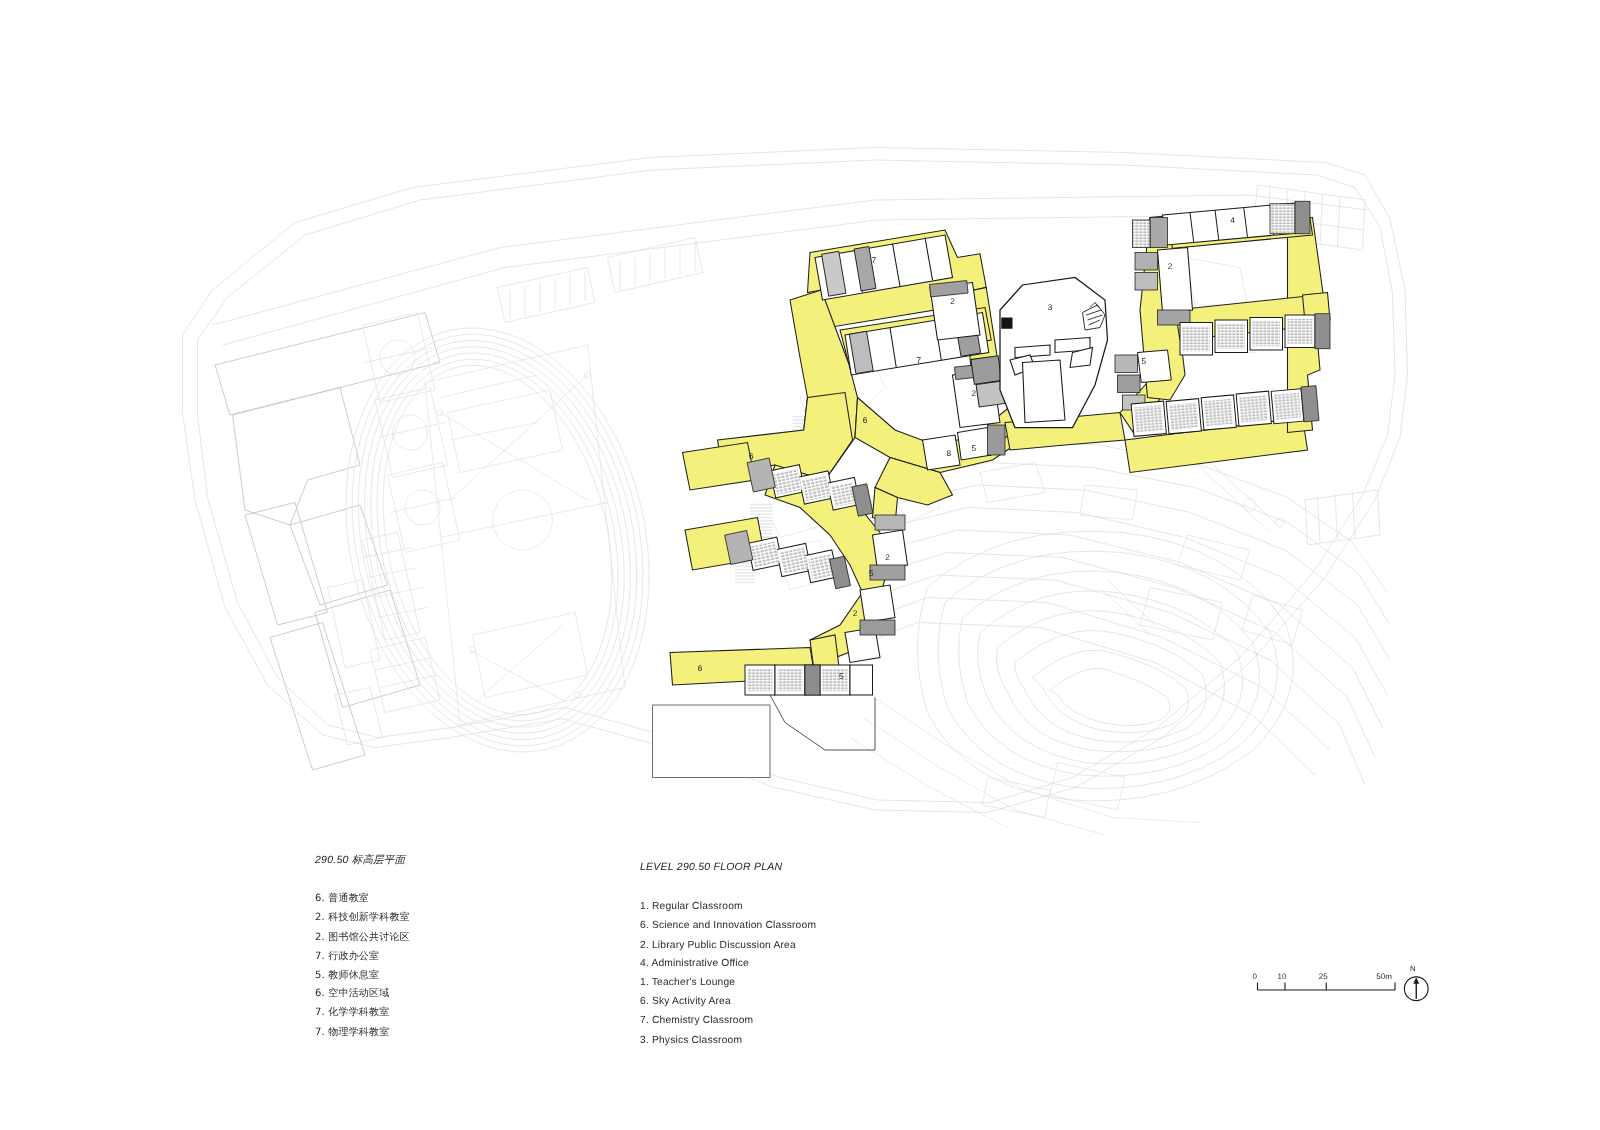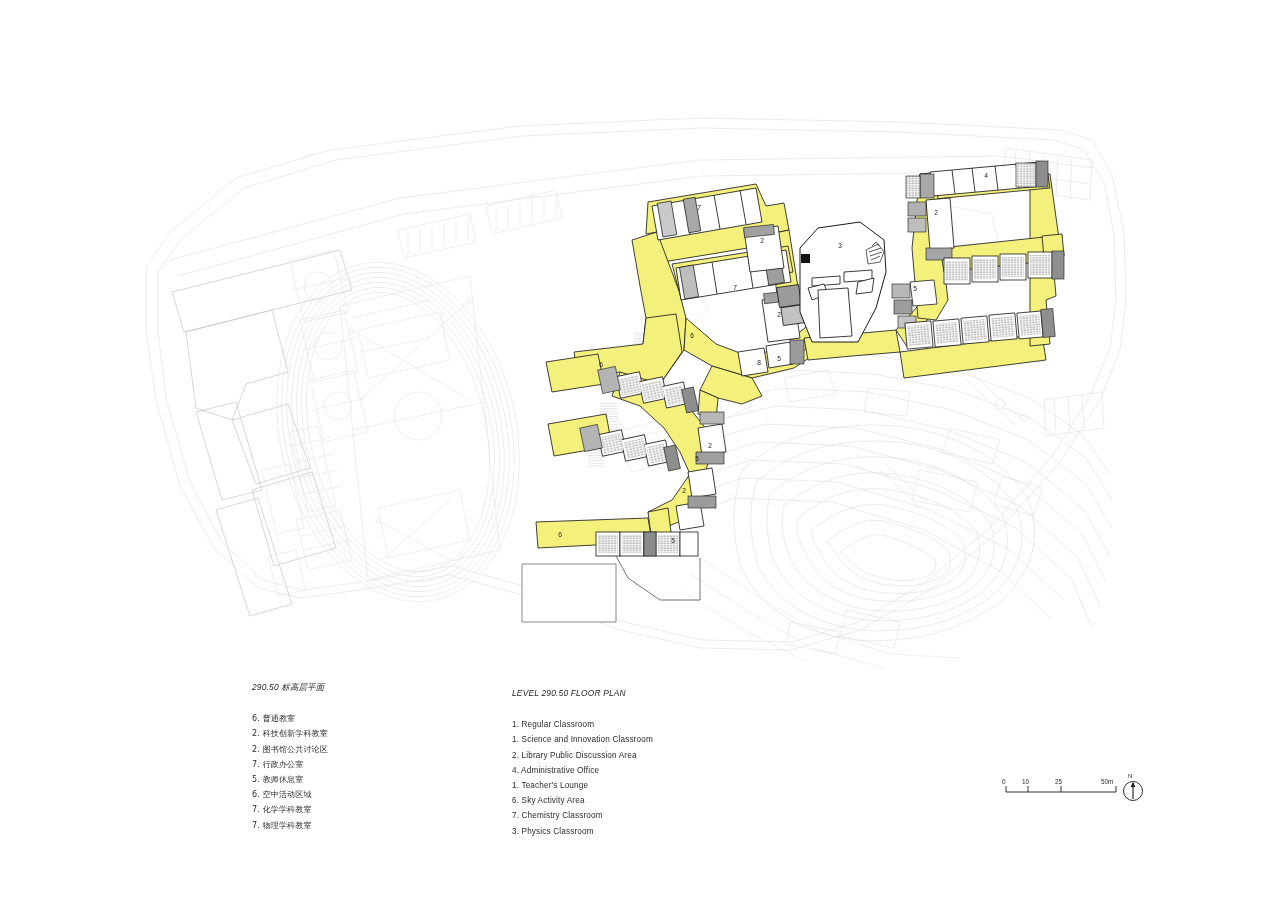--- a/index.html
+++ b/index.html
@@ -461,21 +461,21 @@
       <li>6. 空中活动区域</li>
       <li>7. 化学学科教室</li>
       <li>7. 物理学科教室</li>
     </ul>
   </div>
 
   <div class="legend" id="legend-en">
     <div class="head">LEVEL 290.50 FLOOR PLAN</div>
     <ul>
       <li>1. Regular Classroom</li>
-      <li>1. Science and Innovation Classroom</li>
+      <li>6. Science and Innovation Classroom</li>
       <li>2. Library Public Discussion Area</li>
       <li>4. Administrative Office</li>
       <li>1. Teacher's Lounge</li>
       <li>6. Sky Activity Area</li>
       <li>7. Chemistry Classroom</li>
       <li>3. Physics Classroom</li>
     </ul>
   </div>
 
   <div id="scalebar">

